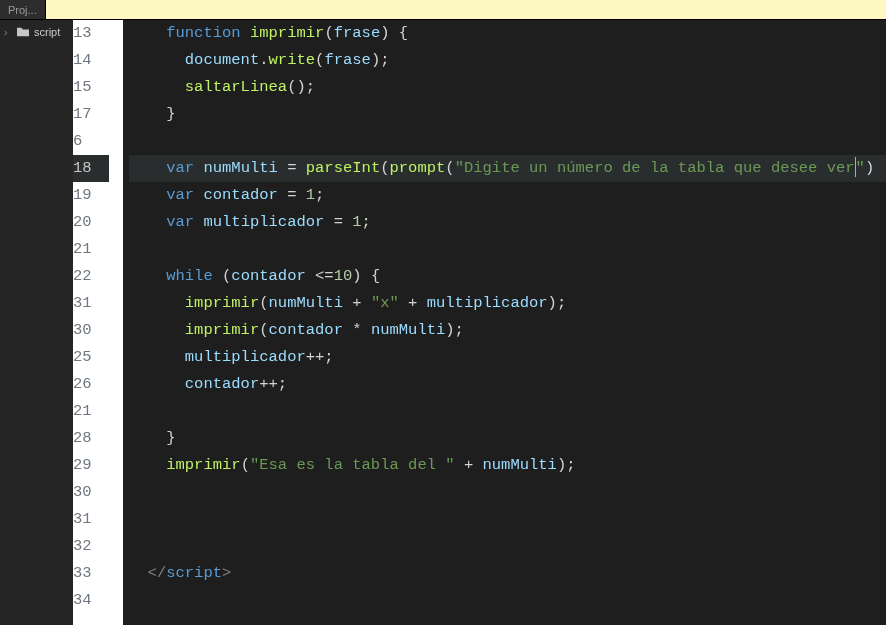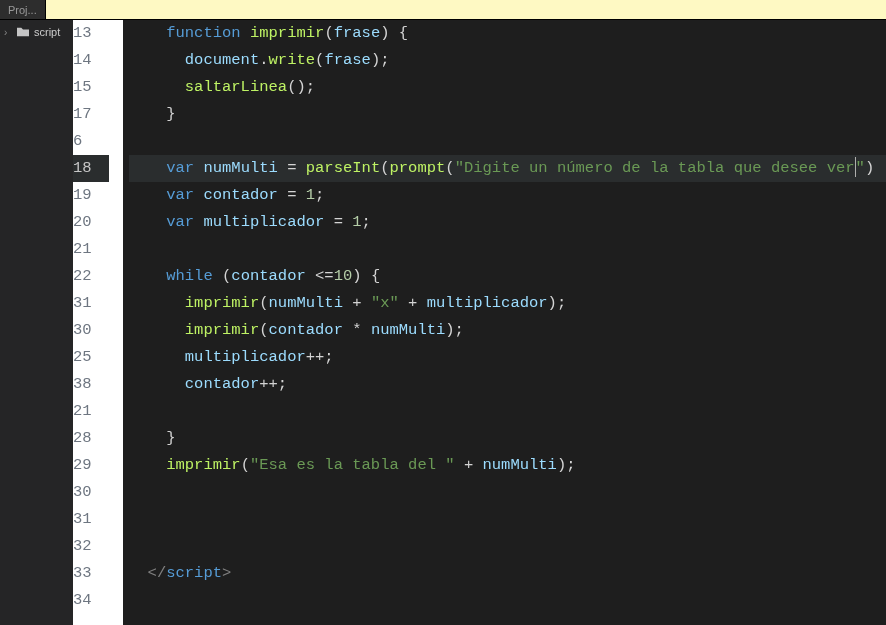--- a/index.html
+++ b/index.html
@@ -151,21 +151,21 @@
         <div class="ln">17</div>
         <div class="ln">6</div>
         <div class="ln current">18</div>
         <div class="ln">19</div>
         <div class="ln">20</div>
         <div class="ln">21</div>
         <div class="ln">22</div>
         <div class="ln">31</div>
         <div class="ln">30</div>
         <div class="ln">25</div>
-        <div class="ln">38</div>
+        <div class="ln">26</div>
         <div class="ln">21</div>
         <div class="ln">28</div>
         <div class="ln">29</div>
         <div class="ln">30</div>
         <div class="ln">31</div>
         <div class="ln">32</div>
         <div class="ln">33</div>
         <div class="ln">34</div>
       </div>
     <div class="code"><div class="code-line"><span class="pun">    </span><span class="kw">function</span><span class="pun"> </span><span class="fn">imprimir</span><span class="pun">(</span><span class="id">frase</span><span class="pun">) {</span></div><div class="code-line"><span class="pun">      </span><span class="id">document</span><span class="pun">.</span><span class="fn">write</span><span class="pun">(</span><span class="id">frase</span><span class="pun">);</span></div><div class="code-line"><span class="pun">      </span><span class="fn">saltarLinea</span><span class="pun">();</span></div><div class="code-line"><span class="pun">    }</span></div><div class="code-line"><span class="pun"></span></div><div class="code-line current"><span class="pun">    </span><span class="kw">var</span><span class="pun"> </span><span class="id">numMulti</span><span class="op"> = </span><span class="fn">parseInt</span><span class="pun">(</span><span class="fn">prompt</span><span class="pun">(</span><span class="str">"Digite un número de la tabla que desee ver</span><span class="cursor"></span><span class="str">"</span><span class="pun">)</span></div><div class="code-line"><span class="pun">    </span><span class="kw">var</span><span class="pun"> </span><span class="id">contador</span><span class="op"> = </span><span class="num">1</span><span class="pun">;</span></div><div class="code-line"><span class="pun">    </span><span class="kw">var</span><span class="pun"> </span><span class="id">multiplicador</span><span class="op"> = </span><span class="num">1</span><span class="pun">;</span></div><div class="code-line"><span class="pun"></span></div><div class="code-line"><span class="pun">    </span><span class="kw">while</span><span class="pun"> (</span><span class="id">contador</span><span class="op"> &lt;=</span><span class="num">10</span><span class="pun">) {</span></div><div class="code-line"><span class="pun">      </span><span class="fn">imprimir</span><span class="pun">(</span><span class="id">numMulti</span><span class="op"> + </span><span class="str">"x"</span><span class="op"> + </span><span class="id">multiplicador</span><span class="pun">);</span></div><div class="code-line"><span class="pun">      </span><span class="fn">imprimir</span><span class="pun">(</span><span class="id">contador</span><span class="op"> * </span><span class="id">numMulti</span><span class="pun">);</span></div><div class="code-line"><span class="pun">      </span><span class="id">multiplicador</span><span class="pun">++;</span></div><div class="code-line"><span class="pun">      </span><span class="id">contador</span><span class="pun">++;</span></div><div class="code-line"><span class="pun"></span></div><div class="code-line"><span class="pun">    }</span></div><div class="code-line"><span class="pun">    </span><span class="fn">imprimir</span><span class="pun">(</span><span class="str">"Esa es la tabla del "</span><span class="op"> + </span><span class="id">numMulti</span><span class="pun">);</span></div><div class="code-line"><span class="pun"></span></div><div class="code-line"><span class="pun"></span></div><div class="code-line"><span class="pun"></span></div><div class="code-line"><span class="pun">  </span><span class="tag">&lt;/</span><span class="tagn">script</span><span class="tag">&gt;</span></div><div class="code-line"><span class="pun"></span></div></div>

